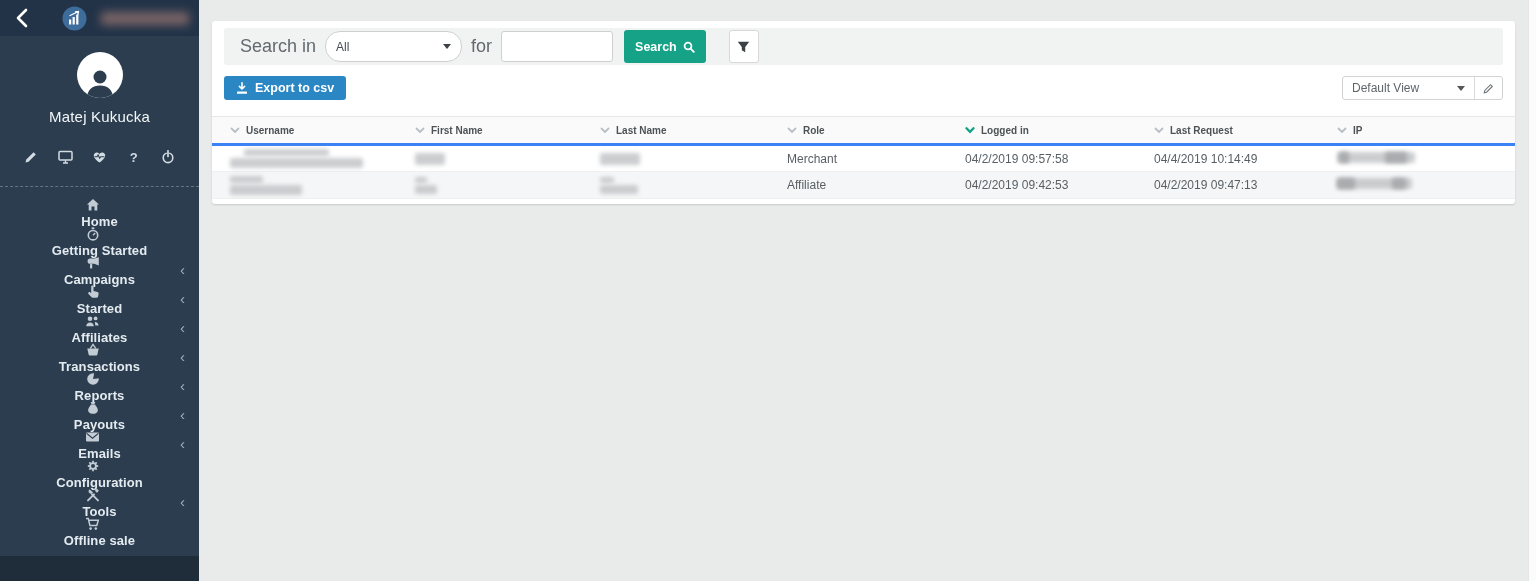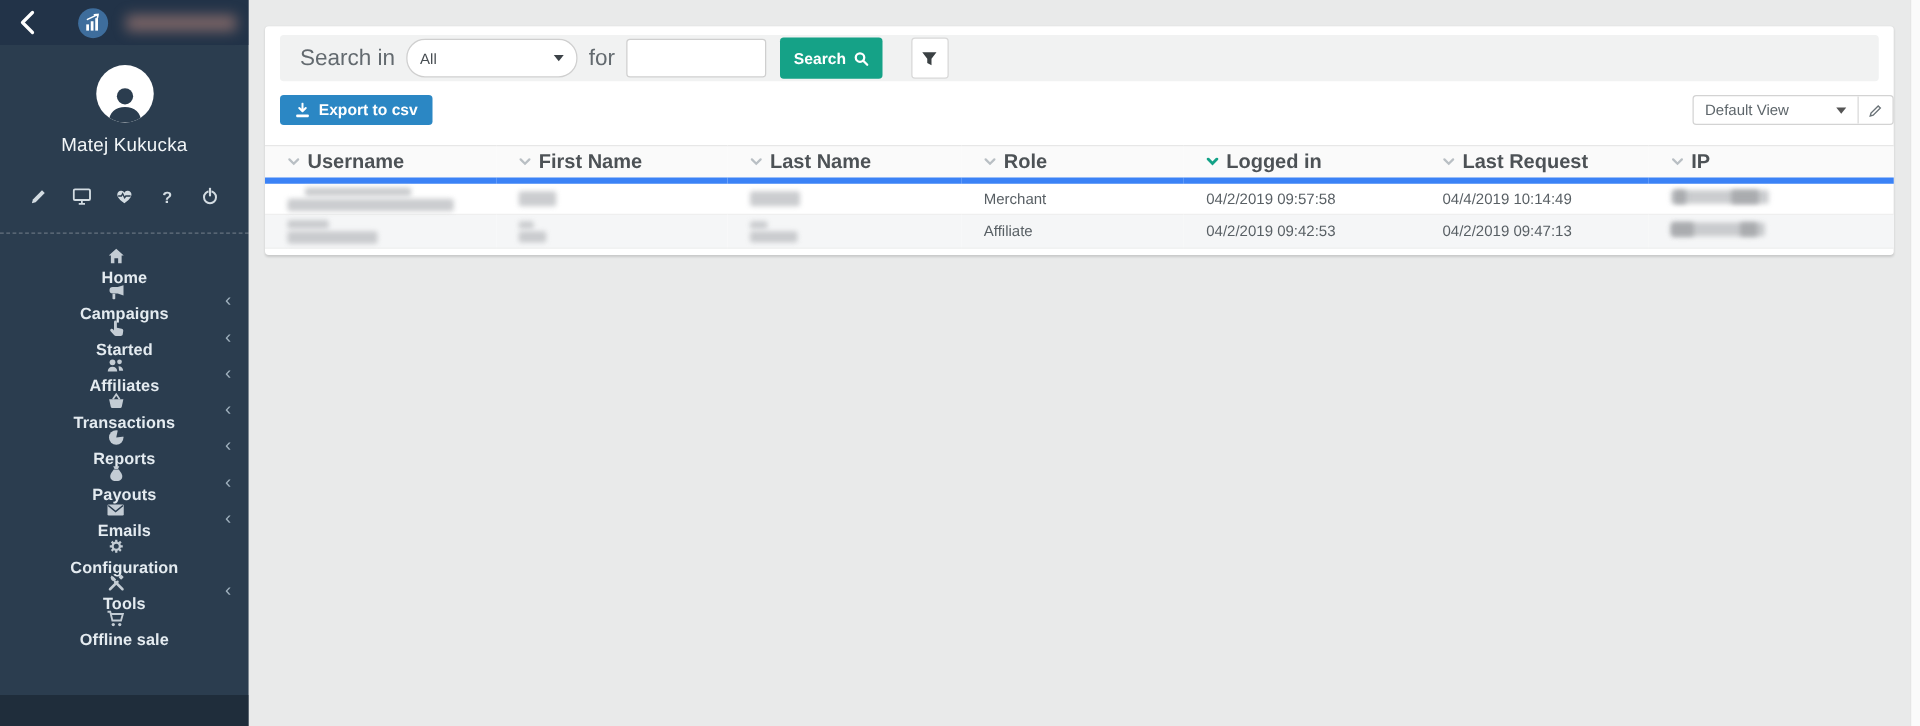--- a/index.html
+++ b/index.html
@@ -38,29 +38,29 @@
 
   .search-bar { background:#f1f2f2; border-radius:3px; margin:0 12px 11px 12px; height:37px; display:flex; align-items:center; padding:0 16px; gap:9px; }
   .sb-label { font-size:18px; color:#636a6f; }
   .scope-select { width:137px; height:31px; background:#fff; border:1px solid #cfcfcf; border-radius:15px; display:flex; align-items:center; padding:0 10px; font-size:12px; color:#474d52; cursor:pointer; }
   .scope-select .caret { margin-left:auto; }
   .caret { width:0; height:0; border-left:4px solid transparent; border-right:4px solid transparent; border-top:5px solid #3c4247; }
   .query-input { width:112px; height:31px; border:1px solid #cfcfcf; border-radius:3px; font-size:12px; padding:0 8px; font-family:"Liberation Sans",sans-serif; }
   .search-btn { height:33px; padding:0 11px; background:#15a287; color:#fff; border:none; border-radius:3px; font-size:12.5px; font-weight:bold; display:flex; align-items:center; gap:6px; cursor:pointer; margin-left:2px; font-family:"Liberation Sans",sans-serif; }
   .filter-btn { width:30px; height:33px; background:#fff; border:1px solid #d8d8d8; border-radius:3px; display:flex; align-items:center; justify-content:center; cursor:pointer; margin-left:14px; }
 
-  .actions-row { margin:0 0 16px 12px; height:24px; position:relative; display:flex; }
+  .actions-row { margin:0 12px 16px 12px; height:24px; position:relative; display:flex; }
   .export-btn { height:24px; padding:0 12px; background:#2b87c4; color:#fff; border:none; border-radius:3px; font-size:12.5px; font-weight:bold; display:flex; align-items:center; gap:7px; cursor:pointer; font-family:"Liberation Sans",sans-serif; }
   .view-group { position:absolute; right:0; top:0; height:24px; display:flex; background:#fff; border:1px solid #d3d3d3; border-radius:3px; overflow:hidden; }
   .view-select { width:131px; display:flex; align-items:center; padding:0 9px; font-size:12px; color:#5e666b; cursor:pointer; }
   .view-select .caret { margin-left:auto; border-top-color:#555; }
   .view-edit { width:28px; border-left:1px solid #d9d9d9; display:flex; align-items:center; justify-content:center; cursor:pointer; }
 
   table { width:100%; border-collapse:collapse; table-layout:fixed; }
-  thead th { height:28px; background:#fafafa; border-top:1px solid #e7e7e7; border-bottom:5px solid #3b82f6; text-align:right; padding-left:18px; font-size:16px; color:#4d5256; }
+  thead th { height:28px; background:#fafafa; border-top:1px solid #e7e7e7; border-bottom:3px solid #3b82f6; text-align:right; padding-left:18px; font-size:10px; color:#4d5256; }
   .th-inner { display:flex; align-items:center; gap:6px; cursor:pointer; }
   tbody td { height:27px; padding-left:18px; font-size:12px; color:#585f64; border-bottom:1px solid #efefef; }
   tbody tr.alt { background:#f5f6f7; }
 
   .blur-bar { display:block; background:#c2c4c7; filter:blur(2px); opacity:.85; border-radius:2px; }
   .blur-stack { display:flex; flex-direction:column; gap:2px; }
   .ip-blur-wrap { position:relative; }
   .ip-dark { position:absolute; top:0; background:#a9abae; filter:blur(2px); border-radius:2px; }
 </style>
 </head>
@@ -124,20 +124,30 @@
   </div>
 
   <nav class="menu">
     <div class="menu-item">
       <span class="mi-icon">
           <svg width="14" height="14" viewBox="0 0 14 14">
             <path d="M7 1 L13 6.4 H11.3 V12.6 H8.5 V8.6 H5.5 V12.6 H2.7 V6.4 H1 Z" fill="#c3ccd4"></path>
           </svg>
         </span>
       <span class="mi-label">Home</span>
+    </div>
+    <div class="menu-item">
+      <span class="mi-icon">
+          <svg width="14" height="14" viewBox="0 0 14 14">
+            <circle cx="7" cy="8.2" r="4.7" fill="none" stroke="#c3ccd4" stroke-width="1.6"></circle>
+            <rect x="5.6" y="0.4" width="2.8" height="1.8" fill="#c3ccd4"></rect>
+            <line x1="7" y1="8.2" x2="9.2" y2="6" stroke="#c3ccd4" stroke-width="1.4"></line>
+          </svg>
+        </span>
+      <span class="mi-label">Getting Started</span>
     </div>
     <div class="menu-item">
       <span class="mi-icon">
           <svg width="14" height="14" viewBox="0 0 14 14">
             <path d="M12.8 1.2 V9.4 L8.2 7.8 H4.2 A2.6 2.6 0 0 1 4.2 2.6 L8.2 2.6 Z" fill="#c3ccd4"></path>
             <rect x="4" y="8" width="2.2" height="4.4" rx="0.6" fill="#c3ccd4"></rect>
           </svg>
         </span>
       <span class="mi-label">Campaigns</span>
       <span class="mi-chevron">‹</span>

